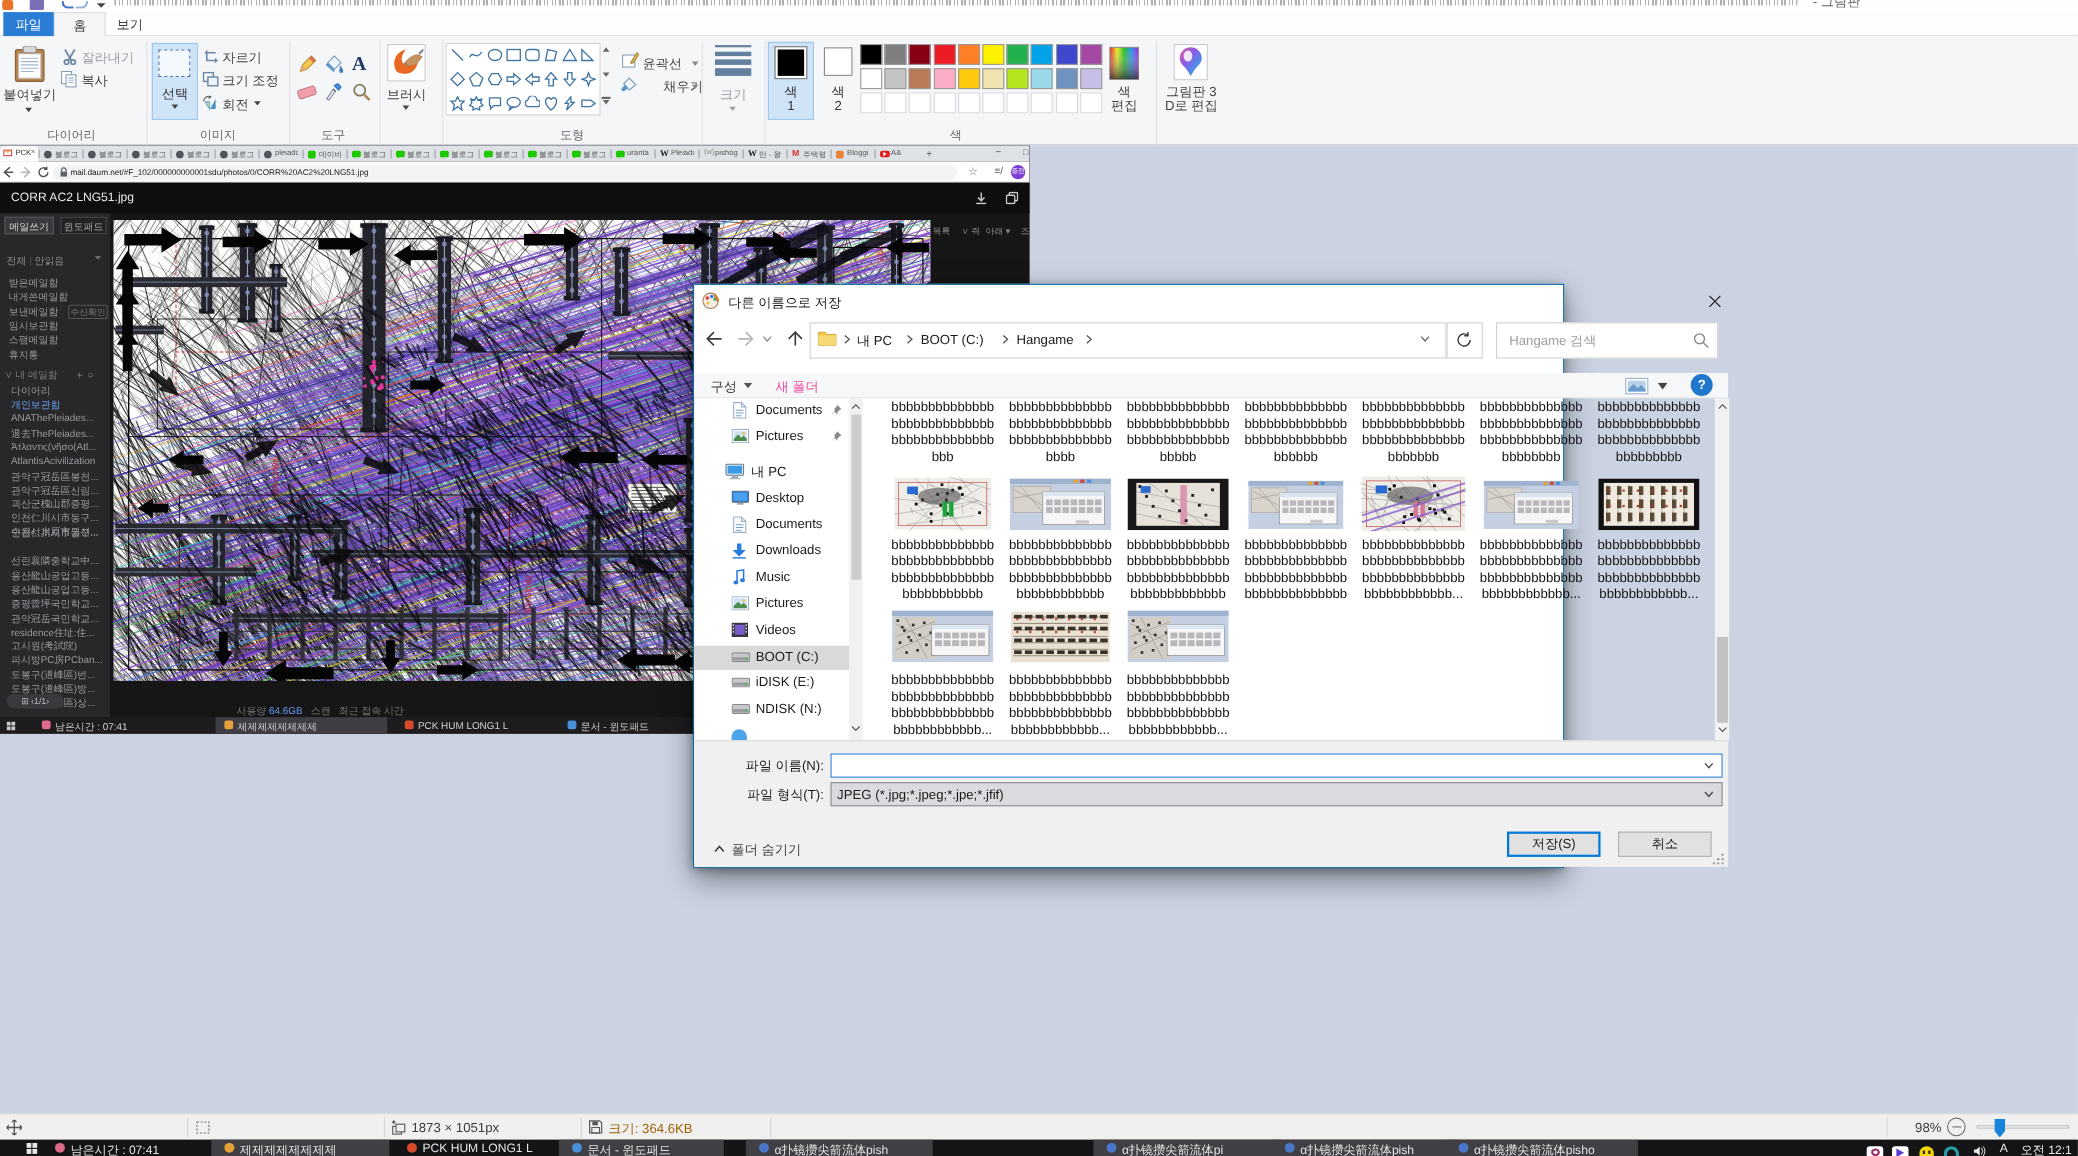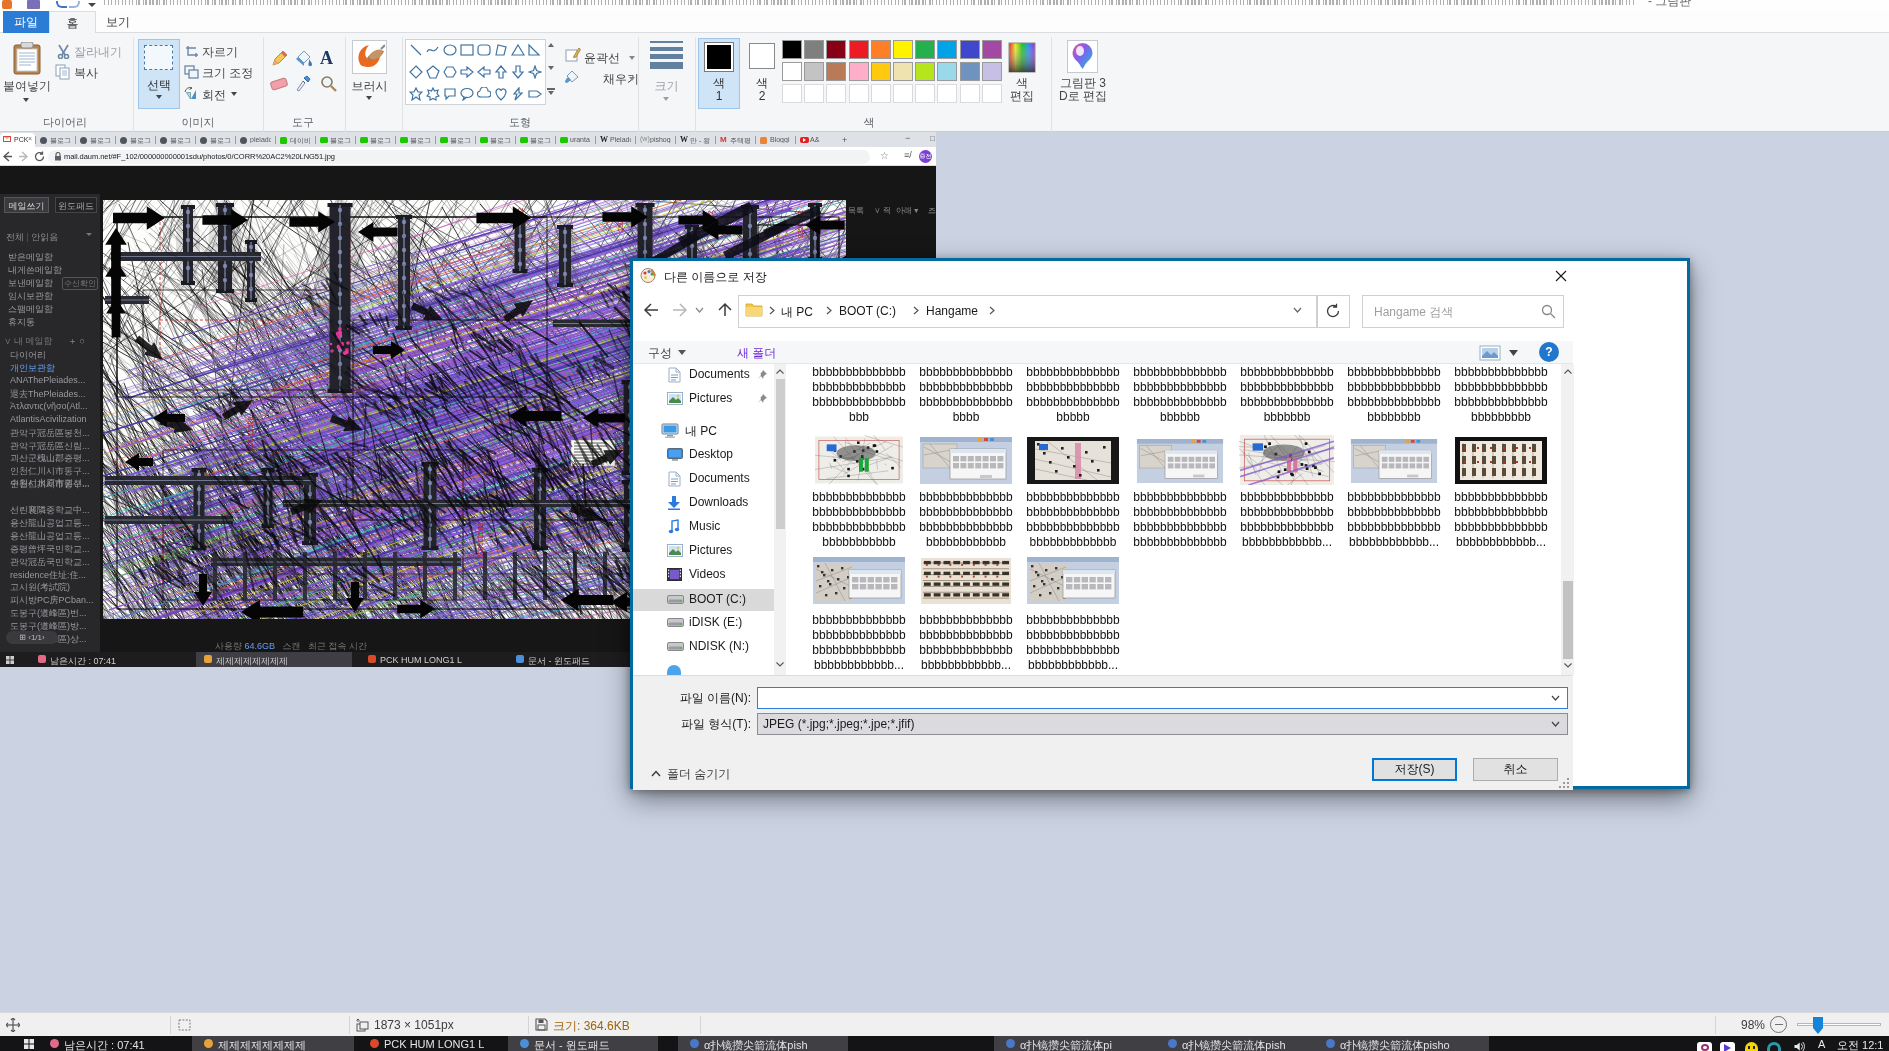--- a/index.html
+++ b/index.html
@@ -382,20 +382,30 @@
       </svg>
 <div class="ab" style="left:48px;top:2.5px;width:822px;height:14px;background:#f1f3f4;border-radius:7px"></div>
 <svg class="ab" style="left:54px;top:5px" width="8" height="9" viewBox="0 0 8 9">
         <rect x="1" y="4" width="6" height="4.5" fill="#5f6368"></rect>
         <path d="M2 4 V2.5 a2 2 0 0 1 4 0 V4" stroke="#5f6368" stroke-width="1.2" fill="none"></path>
       </svg>
 <div class="ab" style="left:64px;top:5px;font-size:7.5px;color:#202124;letter-spacing:-0.05px">mail.daum.net/#F_102/000000000001sdu/photos/0/CORR%20AC2%20LNG51.jpg</div>
 <div class="ab" style="left:880px;top:3px;font-size:10px;color:#777">☆</div>
 <div class="ab" style="left:904px;top:3px;font-size:9px;color:#555">≡/</div>
 <div class="ab" style="left:919px;top:3px;width:13px;height:13px;border-radius:50%;background:#7b3fd4;color:#fff;font-size:6px;text-align:center;line-height:13px">증전</div>
+</div>
+<div class="ab" style="left:0;top:34px;width:936px;height:28px;background:#0e0e0e">
+<div class="ab" style="left:10px;top:8px;font-size:11px;color:#e8e8e8">CORR AC2 LNG51.jpg</div>
+<svg class="ab" style="left:886px;top:8px" width="12" height="12" viewBox="0 0 12 12">
+        <path d="M6 1 V8 M3 5.5 L6 8.5 L9 5.5 M1.5 11 H10.5" stroke="#ccc" stroke-width="1.3" fill="none"></path>
+      </svg>
+<svg class="ab" style="left:914px;top:8px" width="12" height="12" viewBox="0 0 12 12">
+        <rect x="3.5" y="1" width="7.5" height="7.5" rx="1" fill="none" stroke="#ccc" stroke-width="1.2"></rect>
+        <rect x="1" y="3.5" width="7.5" height="7.5" rx="1" fill="#0e0e0e" stroke="#ccc" stroke-width="1.2"></rect>
+      </svg>
 </div>
 <div class="ab" style="left:0;top:62px;width:100px;height:458px;background:#28282b;overflow:hidden">
 <div class="ab" style="left:4px;top:3px;width:45px;height:16px;background:#3a3a3e;border:1px solid #55555a;color:#d8d8d8;font-size:9px;text-align:center;line-height:16px">메일쓰기</div>
 <div class="ab" style="left:55px;top:3px;width:42px;height:16px;background:#232326;border:1px solid #44444a;color:#aaa;font-size:9px;text-align:center;line-height:16px">윈도패드</div>
 <div class="ab" style="left:6px;top:37px;font-size:9px;color:#8e8e93">전체 <span style="color:#555">|</span> 안읽음</div>
 <div class="ab" style="left:86px;top:39px;width:0;height:0;border-left:3px solid transparent;border-right:3px solid transparent;border-top:3.5px solid #777"></div>
 <div class="ab" style="left:8px;top:57px;font-size:9px;color:#9a9a9f">받은메일함</div>
 <div class="ab" style="left:8px;top:70px;font-size:9px;color:#9a9a9f">내게쓴메일함</div>
 <div class="ab" style="left:8px;top:83px;font-size:9px;color:#9a9a9f">보낸메일함</div>
 <div class="ab" style="left:62px;top:83px;font-size:8px;color:#777;border:1px solid #555;border-radius:2px;padding:0 1px">수신확인</div>
@@ -957,21 +967,21 @@
 <div class="ab" style="left:368px;top:3px;width:8px;height:8px;background:#d84a2a;border-radius:2px"></div>
 <div class="ab" style="left:380px;top:2.5px;font-size:9px;color:#d0d0d0;width:116px;overflow:hidden;white-space:nowrap">PCK HUM LONG1 L</div>
 <div class="ab" style="left:516px;top:3px;width:8px;height:8px;background:#4a90d8;border-radius:2px"></div>
 <div class="ab" style="left:528px;top:2.5px;font-size:9px;color:#d0d0d0;width:126px;overflow:hidden;white-space:nowrap">문서 - 윈도패드</div>
 <div class="ab" style="left:684px;top:3px;width:8px;height:8px;background:#4a78c8;border-radius:2px"></div>
 <div class="ab" style="left:696px;top:2.5px;font-size:9px;color:#d0d0d0;width:131px;overflow:hidden;white-space:nowrap">α扑镜攒尖箭流体pish</div>
 <div class="ab" style="left:846px;top:3px;width:8px;height:8px;background:#4a78c8;border-radius:2px"></div>
 <div class="ab" style="left:858px;top:2.5px;font-size:9px;color:#d0d0d0;width:96px;overflow:hidden;white-space:nowrap">α扑镜攒尖箭流体p</div>
 </div>
 </div>
-<div class="ab" style="left:630px;top:258px;width:1060px;height:531px;background:#fff;border:3px solid #0369a1;box-shadow:0 10px 26px rgba(0,0,0,.45),0 2px 8px rgba(0,0,0,.35)">
+<div class="ab" style="left:630px;top:258px;width:792px;height:531px;background:#fff;border:1px solid #0369a1;box-shadow:0 10px 26px rgba(0,0,0,.45),0 2px 8px rgba(0,0,0,.35)">
 <svg class="ab" style="left:7px;top:6px" width="17" height="17" viewBox="0 0 17 17">
 <circle cx="8" cy="8.5" r="7" fill="#f5ede2" stroke="#a8815a"></circle>
 <circle cx="5" cy="6" r="1.6" fill="#d83838"></circle>
       <circle cx="9" cy="4.5" r="1.6" fill="#3878d8"></circle>
 <circle cx="12" cy="7" r="1.5" fill="#38a848"></circle>
       <circle cx="5.5" cy="10.5" r="1.5" fill="#e8c838"></circle>
 <path d="M12 2 L15.5 8 L14 9 L11 3.5 Z" fill="#e8843a" stroke="#b86a2a" stroke-width="0.5"></path>
     </svg>
 <div class="ab t12" style="left:31px;top:8px">다른 이름으로 저장</div>
 <svg class="ab" style="left:922px;top:9px" width="12" height="12" viewBox="0 0 12 12">
@@ -1020,21 +1030,21 @@
 <div class="ab t12" style="left:741px;top:43px;color:#9e9e9e">Hangame 검색</div>
 <svg class="ab" style="left:908px;top:43px" width="15" height="15" viewBox="0 0 15 15">
       <circle cx="6" cy="6" r="4.5" fill="none" stroke="#888" stroke-width="1.3"></circle>
       <line x1="9.5" y1="9.5" x2="14" y2="14" stroke="#888" stroke-width="1.3"></line>
     </svg>
 <div class="ab" style="left:0;top:80px;width:940px;height:23px;background:#f6f7f8;border-bottom:1px solid #e6e6e6"></div>
 <div class="ab t12" style="left:15px;top:84px;color:#3b3b3b">구성</div>
 <svg class="ab" style="left:45px;top:89px" width="8" height="6" viewBox="0 0 8 6">
       <path d="M0 0 L4 5 L8 0 Z" fill="#555"></path>
     </svg>
-<div class="ab t12" style="left:104px;top:84px;color:#6d28d9">새 폴더</div>
+<div class="ab t12" style="left:74px;top:84px;color:#ec4899">새 폴더</div>
 <svg class="ab" style="left:846px;top:84px" width="22" height="16" viewBox="0 0 22 16">
       <rect x="1" y="1" width="20" height="14" fill="#fff" stroke="#9ab0c8"></rect>
       <rect x="3" y="3" width="16" height="10" fill="#b8d0e8"></rect>
       <path d="M3 11 l5-5 4 4 3-3 4 4 v2 h-16z" fill="#6a9ad0"></path>
     </svg>
 <svg class="ab" style="left:876px;top:89px" width="9" height="7" viewBox="0 0 9 7">
       <path d="M0 0 L4.5 6 L9 0 Z" fill="#444"></path>
     </svg>
 <div class="ab" style="left:906px;top:81px;width:20px;height:20px;border-radius:50%;background:#2077cc;color:#fff;font-size:12px;font-weight:bold;text-align:center;line-height:20px">?</div>
 <div class="ab" style="left:0;top:328px;width:141px;height:22px;background:#d9d9d9"></div>

